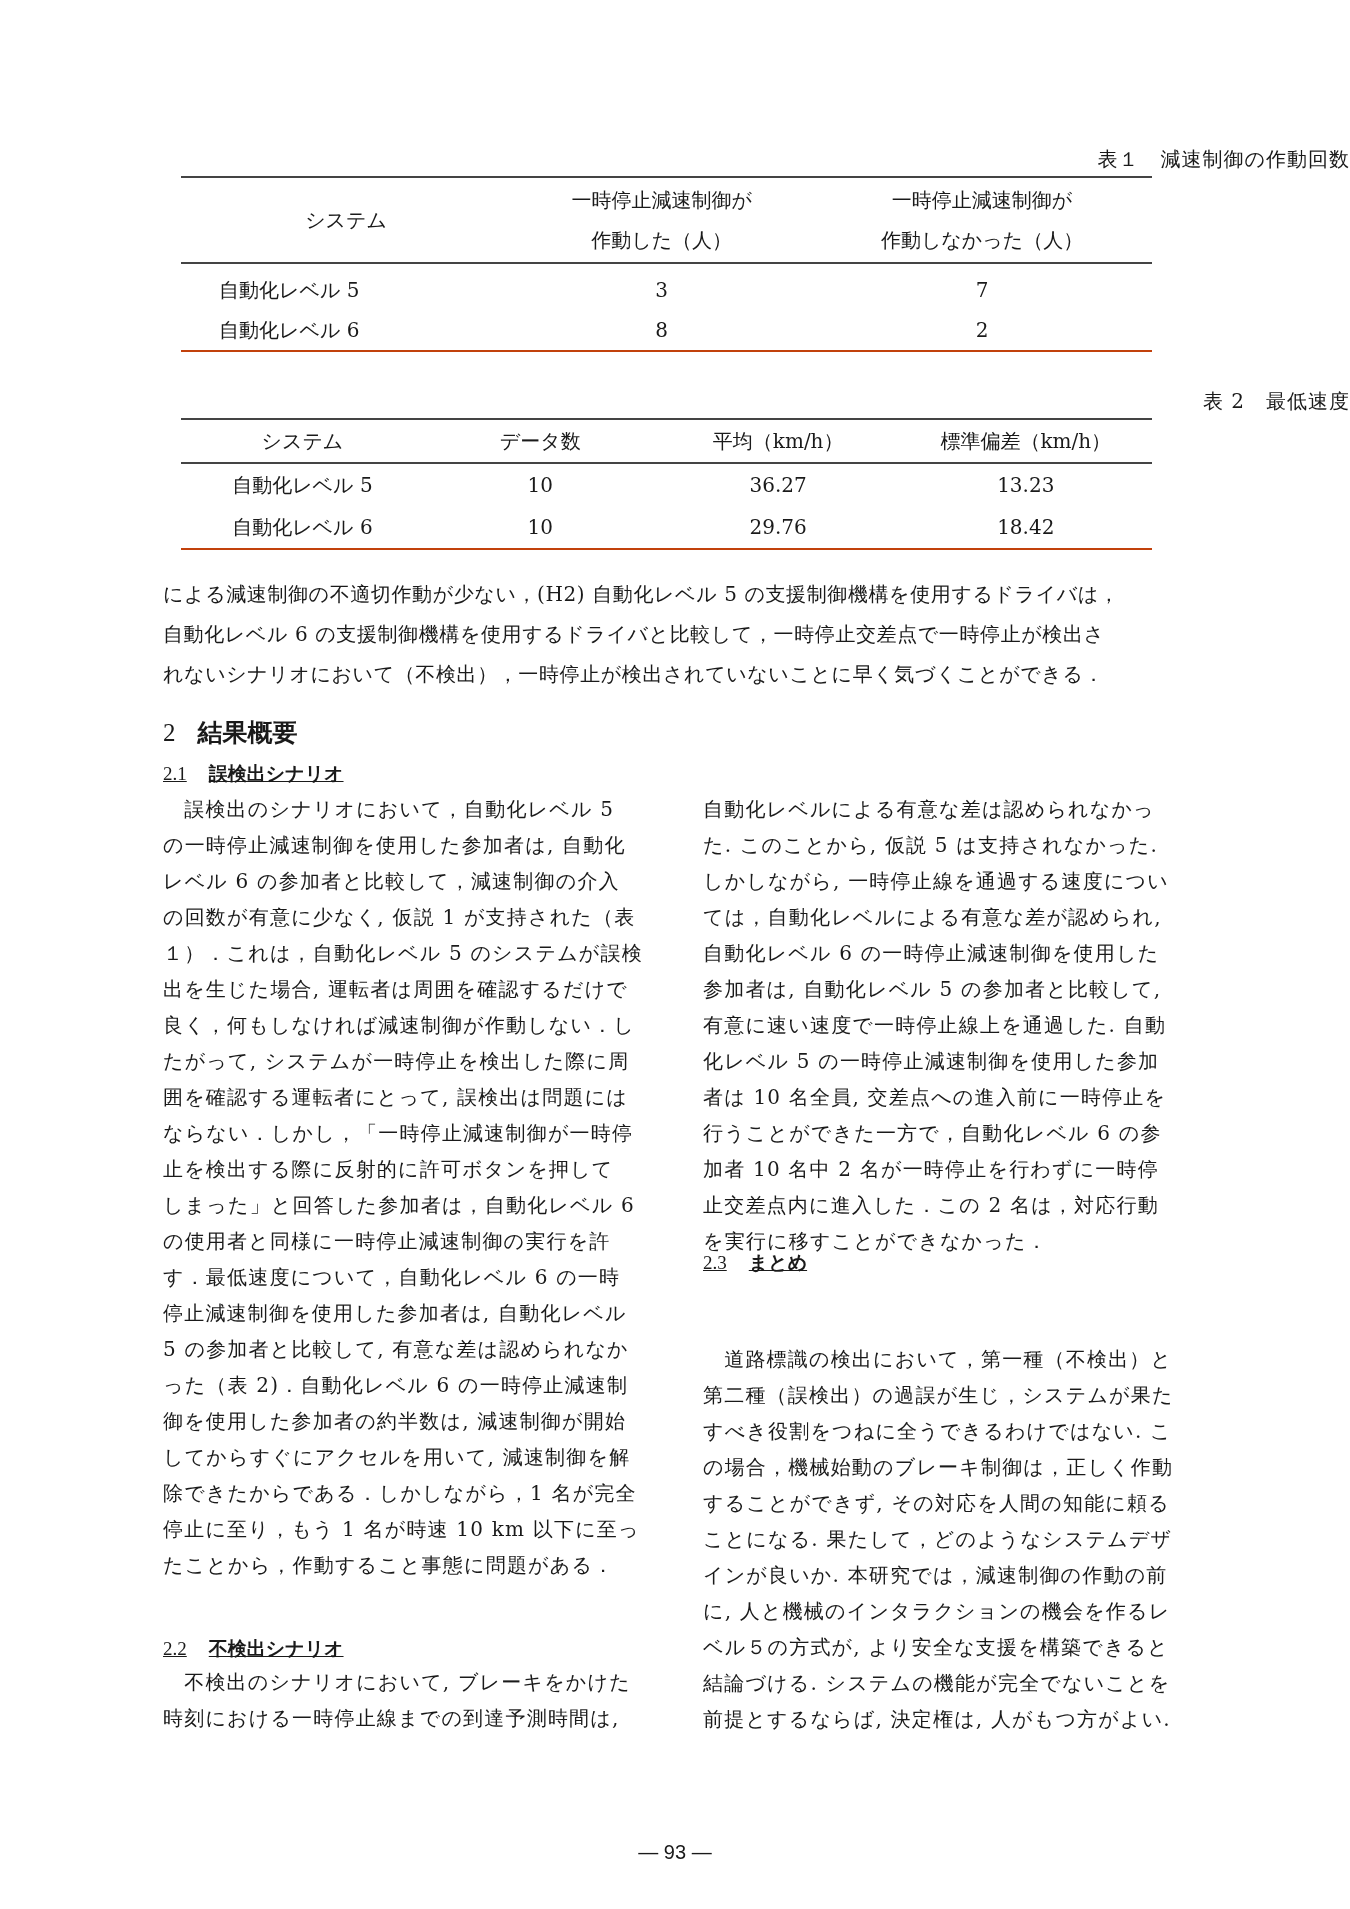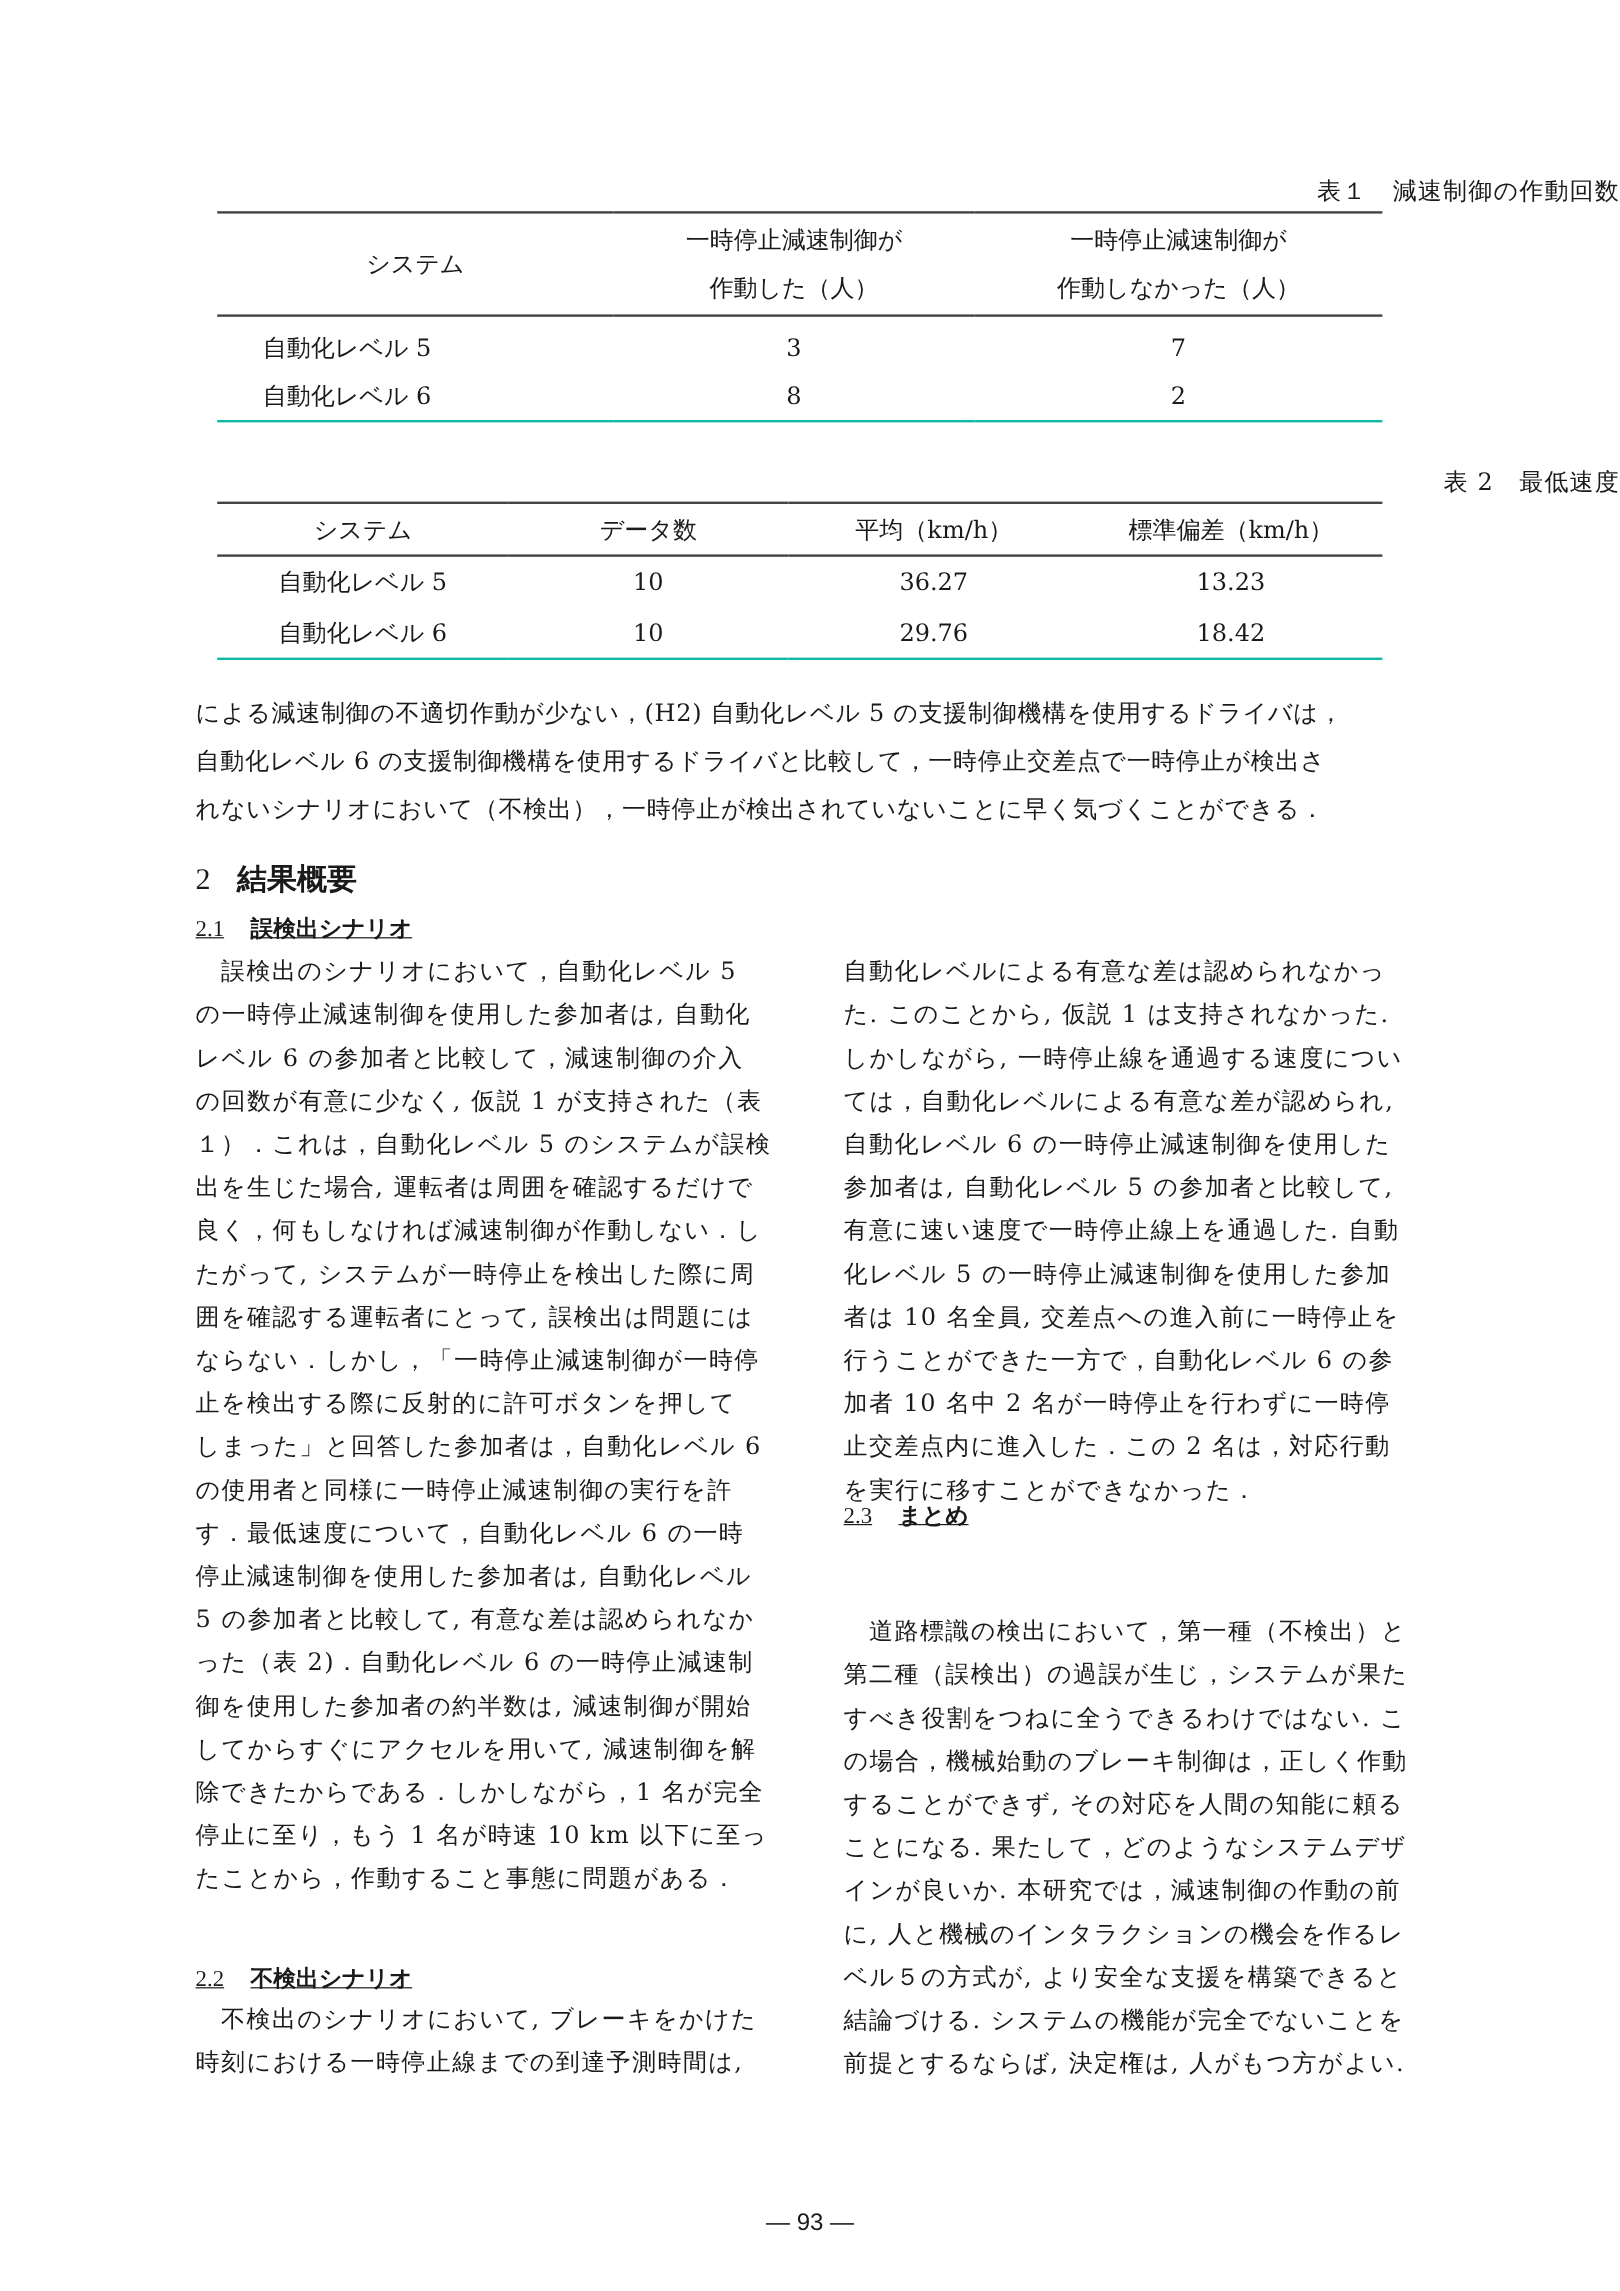--- a/index.html
+++ b/index.html
@@ -11,21 +11,21 @@
   .caption {
     position: absolute; left: 0; width: 1350px; text-align: right;
     font-size: 20px; letter-spacing: 1px;
   }
   table.tbl {
     position: absolute; left: 181px; width: 971px;
     border-collapse: collapse; font-size: 20px;
   }
   table.tbl th, table.tbl td { font-weight: normal; text-align: center; padding: 0; }
   table.tbl tr.head th { border-top: 2px solid #444; border-bottom: 2px solid #444; }
-  table.tbl tr.last td { border-bottom: 2px solid #14b8a6; }
+  table.tbl tr.last td { border-bottom: 2px solid #c2410c; }
 
   #t1 { top: 176px; }
   #t1 tr.head th { height: 84px; line-height: 40px; }
   #t1 td { height: 40px; }
   #t1 td.sys { text-align: left; padding-left: 38px; }
   #t1 tr.r1 td { padding-top: 6px; }
 
   #t2 { top: 418px; }
   #t2 tr.head th { height: 42px; }
   #t2 td { height: 42px; }
@@ -157,21 +157,21 @@
 <div class="sub-h" style="left:163px; top:1636px;">
   <span class="num">2.2</span><span>不検出シナリオ</span>
 </div>
 <div class="col col-left" style="top:1664px;">
   <span class="line">　不検出のシナリオにおいて, ブレーキをかけた</span>
   <span class="line">時刻における一時停止線までの到達予測時間は,</span>
 </div>
 
 <div class="col col-right" style="top:791px;">
   <span class="line">自動化レベルによる有意な差は認められなかっ</span>
-  <span class="line">た. このことから, 仮説 1 は支持されなかった.</span>
+  <span class="line">た. このことから, 仮説 5 は支持されなかった.</span>
   <span class="line">しかしながら, 一時停止線を通過する速度につい</span>
   <span class="line">ては，自動化レベルによる有意な差が認められ,</span>
   <span class="line">自動化レベル 6 の一時停止減速制御を使用した</span>
   <span class="line">参加者は, 自動化レベル 5 の参加者と比較して,</span>
   <span class="line">有意に速い速度で一時停止線上を通過した. 自動</span>
   <span class="line">化レベル 5 の一時停止減速制御を使用した参加</span>
   <span class="line">者は 10 名全員, 交差点への進入前に一時停止を</span>
   <span class="line">行うことができた一方で，自動化レベル 6 の参</span>
   <span class="line">加者 10 名中 2 名が一時停止を行わずに一時停</span>
   <span class="line">止交差点内に進入した．この 2 名は，対応行動</span>

